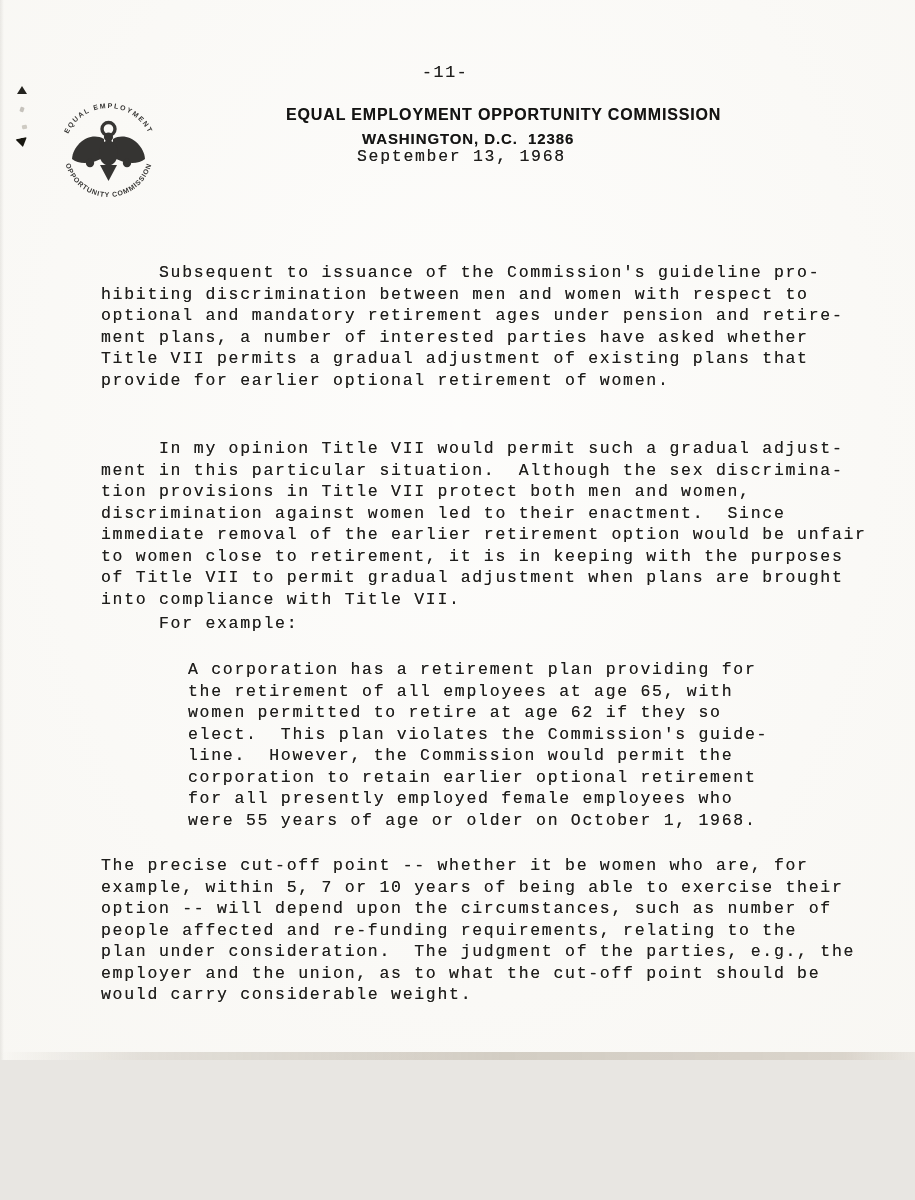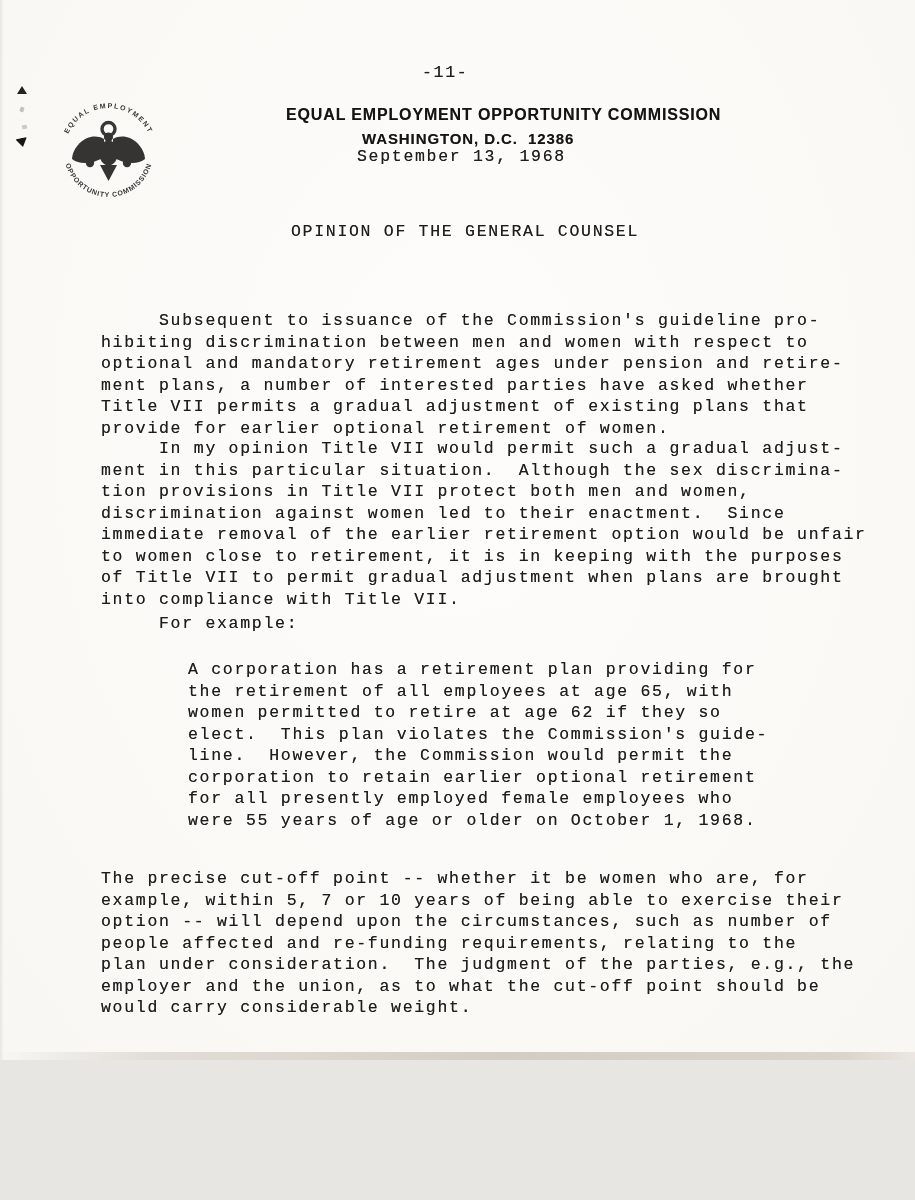--- a/index.html
+++ b/index.html
@@ -18,25 +18,25 @@
   .sansb{
     font-family:"Liberation Sans","DejaVu Sans",sans-serif;
     font-weight:bold;color:#141413;position:absolute;white-space:pre;
     text-shadow:0 0 .4px rgba(20,20,18,.5);
   }
   .pos-pagenum{left:422px;top:62px;}
   .pos-agency{left:252px;top:105px;font-size:16px;letter-spacing:0.85px;line-height:20px;margin-left:34px;}
   .pos-address{left:362px;top:129px;font-size:15px;letter-spacing:0.9px;line-height:20px;}
   .pos-date{left:357px;top:146px;}
   .pos-title{left:291px;top:221px;}
-  .pos-p1{left:101px;top:262px;margin-top:48px;}
+  .pos-p1{left:101px;top:262px;}
   .pos-p2{left:101px;top:438px;}
   .pos-example{left:101px;top:613px;}
   .pos-quote{left:188px;top:659px;}
-  .pos-p4{left:101px;top:855px;margin-top:13px;}
+  .pos-p4{left:101px;top:855px;}
   .pos-name{left:503px;top:1121px;text-align:center;}
   .seal{position:absolute;left:55px;top:99px;width:107px;height:107px;filter:blur(.45px);opacity:.9;}
   .sig-svg{position:absolute;left:426px;top:1056px;width:320px;height:72px;}
   .mark{position:absolute;width:0;height:0;}
   .mark-tri-up{left:17px;top:86px;border-left:5px solid transparent;border-right:5px solid transparent;border-bottom:8px solid #24231f;}
   .mark-smudge-1{left:20px;top:107px;width:4px;height:5px;background:#9b968c;opacity:.55;border-radius:1px;transform:rotate(18deg);}
   .mark-smudge-2{left:22px;top:125px;width:5px;height:4px;background:#a39d92;opacity:.5;border-radius:1px;transform:rotate(-12deg);}
   .mark-tri-down{left:16px;top:138px;border-left:6px solid transparent;border-right:6px solid transparent;border-top:9px solid #17160f;transform:rotate(-12deg);border-radius:2px;}
   .edge-left{position:absolute;left:0;top:0;width:4px;height:100%;background:linear-gradient(to right, rgba(90,85,75,.10), rgba(90,85,75,0));}
   .edge-bottom{position:absolute;left:0;bottom:0;width:100%;height:8px;
@@ -78,21 +78,20 @@
       <path d="M45,66 L53.5,82 L62,66 Z"></path>
       <circle cx="35" cy="64" r="4.2"></circle>
       <circle cx="72" cy="64" r="4.2"></circle>
     </g>
   </svg>
 
   <div class="sansb pos-agency">EQUAL EMPLOYMENT OPPORTUNITY COMMISSION</div>
   <div class="sansb pos-address">WASHINGTON, D.C.  12386</div>
   <div class="mono pos-date">September 13, 1968</div>
 
-  <div class="mono pos-title">OPINION OF THE GENERAL COUNSEL</div>
 
   <div class="mono pos-p1">     Subsequent to issuance of the Commission's guideline pro-
 hibiting discrimination between men and women with respect to
 optional and mandatory retirement ages under pension and retire-
 ment plans, a number of interested parties have asked whether
 Title VII permits a gradual adjustment of existing plans that
 provide for earlier optional retirement of women.</div>
   <div class="mono pos-p2">     In my opinion Title VII would permit such a gradual adjust-
 ment in this particular situation.  Although the sex discrimina-
 tion provisions in Title VII protect both men and women,

